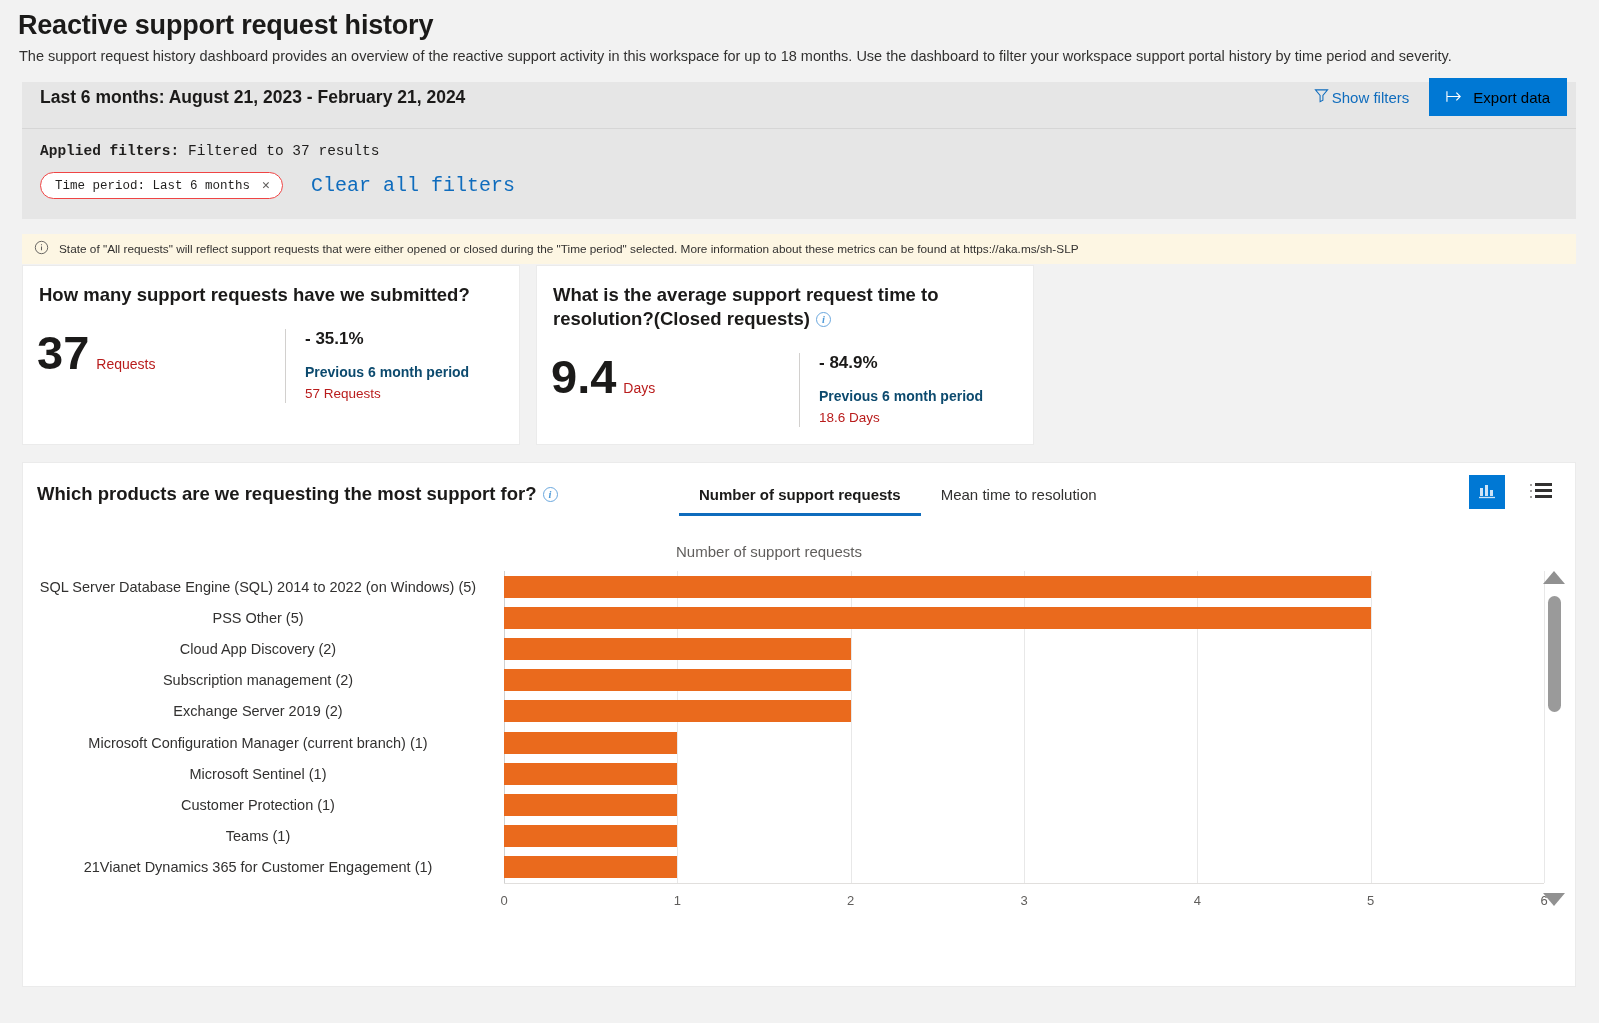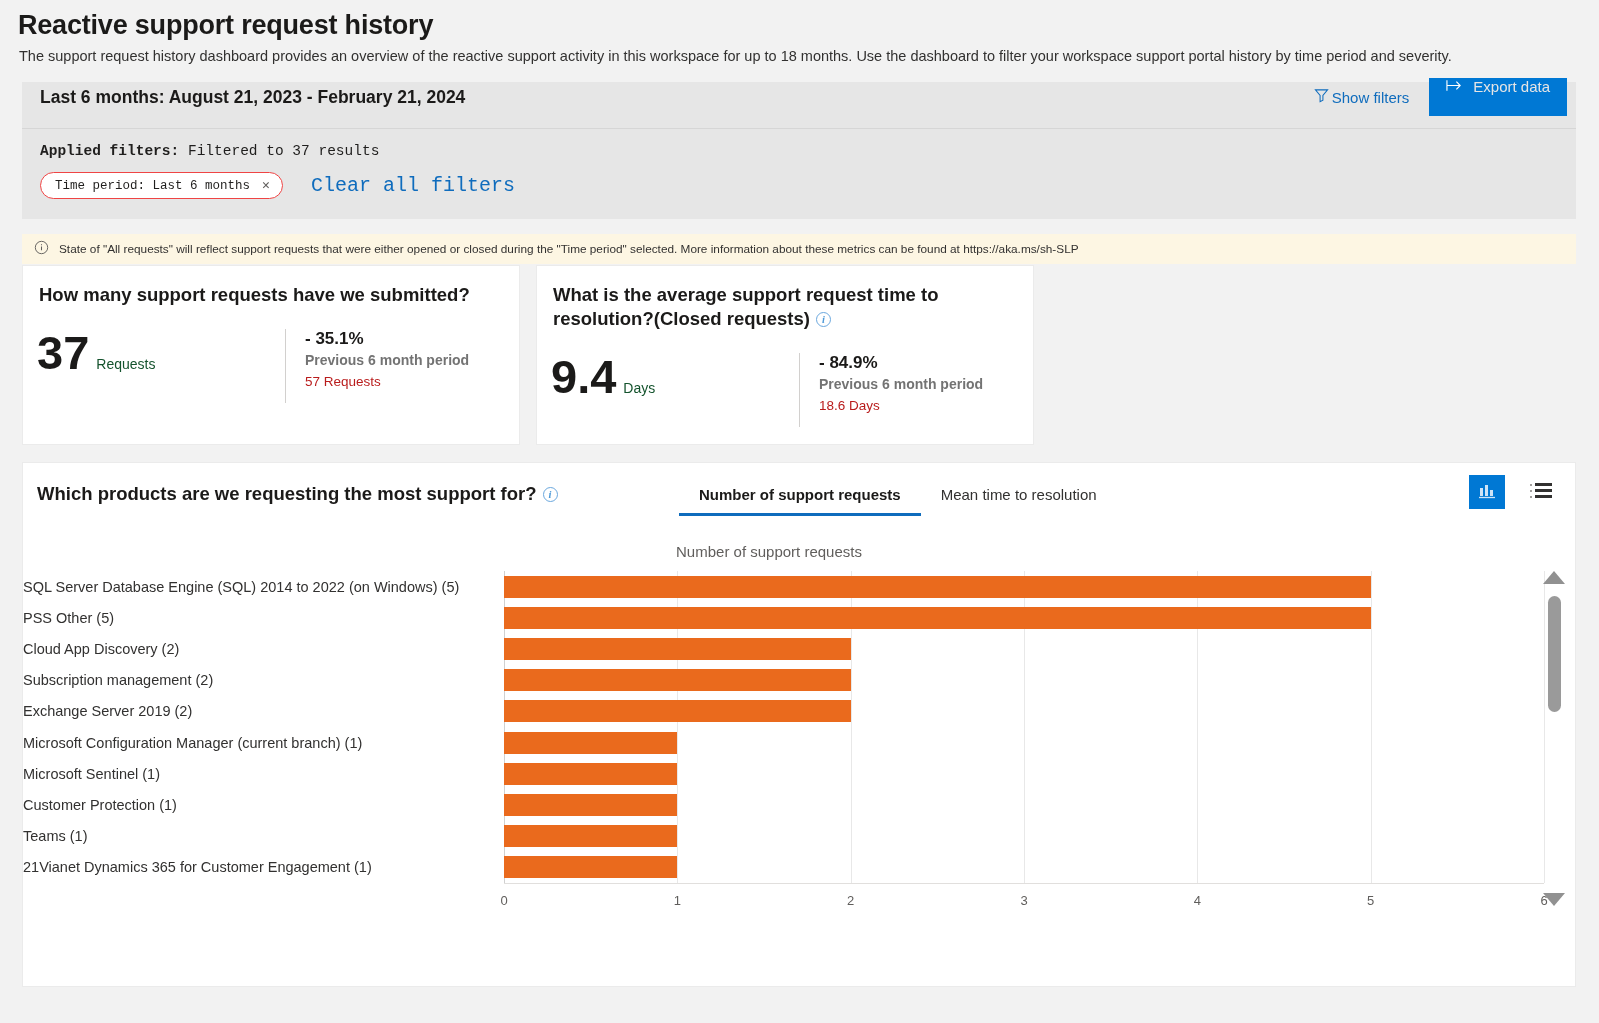--- a/index.html
+++ b/index.html
@@ -34,22 +34,22 @@
     padding: 0 0 16px 18px; border-bottom: 1px solid #d6d6d6;
   }
   .range-title { font-size: 17.5px; font-weight: 600; color: #1b1a19; }
   .filterbar-actions { margin-left: auto; display: flex; align-items: center; }
   .show-filters {
     display: flex; align-items: center; gap: 3px;
     color: #0f6cbd; font-size: 15px; cursor: pointer;
     padding: 6px 12px;
   }
   .export-btn {
-    display: flex; align-items: flex-start; gap: 10px;
-    background: #0078d4; color: #e5e5e5; font-size: 15px;
+    display: flex; align-items: center; gap: 10px;
+    background: #0078d4; color: #000000; font-size: 15px;
     height: 38px; padding: 0 17px; border: none; cursor: pointer;
     margin-left: 8px; margin-right: 9px;
     font-family: "Liberation Sans", sans-serif;
   }
   .filterbar-bottom { padding: 14px 18px 20px 18px; font-family: Liberation Mono, monospace; }
   .applied-row { font-size: 14.5px; color: #201f1e; }
   .applied-row b { font-weight: 700; }
   .chips-row { display: flex; align-items: center; margin-top: 13px; }
   .chip {
     display: inline-flex; align-items: center; gap: 12px;
@@ -77,26 +77,26 @@
   }
   #kpi-1 { left: 22px; top: 265px; width: 498px; height: 180px; }
   #kpi-2 { left: 536px; top: 265px; width: 498px; height: 180px; }
   .kpi-title {
     font-size: 18.5px; font-weight: 600; color: #1b1a19;
     padding: 17px 20px 0 16px; line-height: 1.3;
   }
   .kpi-body { display: flex; align-items: flex-start; padding: 22px 0 0 14px; }
   .kpi-big { display: flex; align-items: baseline; width: 248px; }
   .kpi-num { font-size: 47px; font-weight: 600; color: #1b1a19; line-height: 1; }
-  .kpi-unit { font-size: 14px; color: #14532d; margin-left: 7px; }
+  .kpi-unit { font-size: 14px; color: #b91c1c; margin-left: 7px; }
   .kpi-delta {
     border-left: 1px solid #d2d0ce; padding-left: 19px; min-height: 74px;
   }
   .kpi-pct { font-size: 17px; font-weight: 700; color: #1b1a19; }
-  .kpi-prev { font-size: 14px; font-weight: 700; color: #737373; margin-top: 3px; }
+  .kpi-prev { font-size: 14px; font-weight: 700; color: #0c4a6e; margin-top: 15px; }
   .kpi-prev-val { font-size: 13.5px; color: #b91c1c; margin-top: 6px; }
   .info-i {
     display: inline-block; width: 15px; height: 15px; border-radius: 50%;
     border: 1.3px solid #6ba8de; color: #4e9ad8; font-size: 10.5px;
     line-height: 13px; text-align: center; font-style: italic;
     font-weight: 700; vertical-align: 2px; margin-left: 6px;
     font-family: "Liberation Serif", serif;
   }
 
   
@@ -133,21 +133,21 @@
   .gridline { position: absolute; top: 0; bottom: 0; width: 1px; background: #e8e8e8; }
   .gridline.zero { background: #d0d0d0; }
   .bars { position: absolute; inset: 0; display: flex; flex-direction: column; justify-content: space-around; }
   .bar-row { height: 22px; position: relative; }
   .bar { height: 22px; background: #ea6a1d; }
   .cat-labels {
     position: absolute; left: 0; top: 46px; width: 470px; height: 312px;
     display: flex; flex-direction: column; justify-content: space-around;
   }
   .cat-label {
-    height: 22px; line-height: 22px; text-align: left;
+    height: 22px; line-height: 22px; text-align: center;
     font-size: 14.5px; color: #323130; white-space: nowrap;
   }
   .axis { position: absolute; left: 481px; top: 358px; width: 1040px; height: 32px; }
   .axis-line { position: absolute; left: 0; right: 0; top: 0; height: 1px; background: #e1dfdd; }
   .tick { position: absolute; top: 10px; font-size: 13px; color: #605e5c; transform: translateX(-50%); }
 
   
   .vscroll {
     position: absolute; right: 8px; top: 46px; width: 26px; height: 335px;
     display: flex; flex-direction: column; align-items: center;

